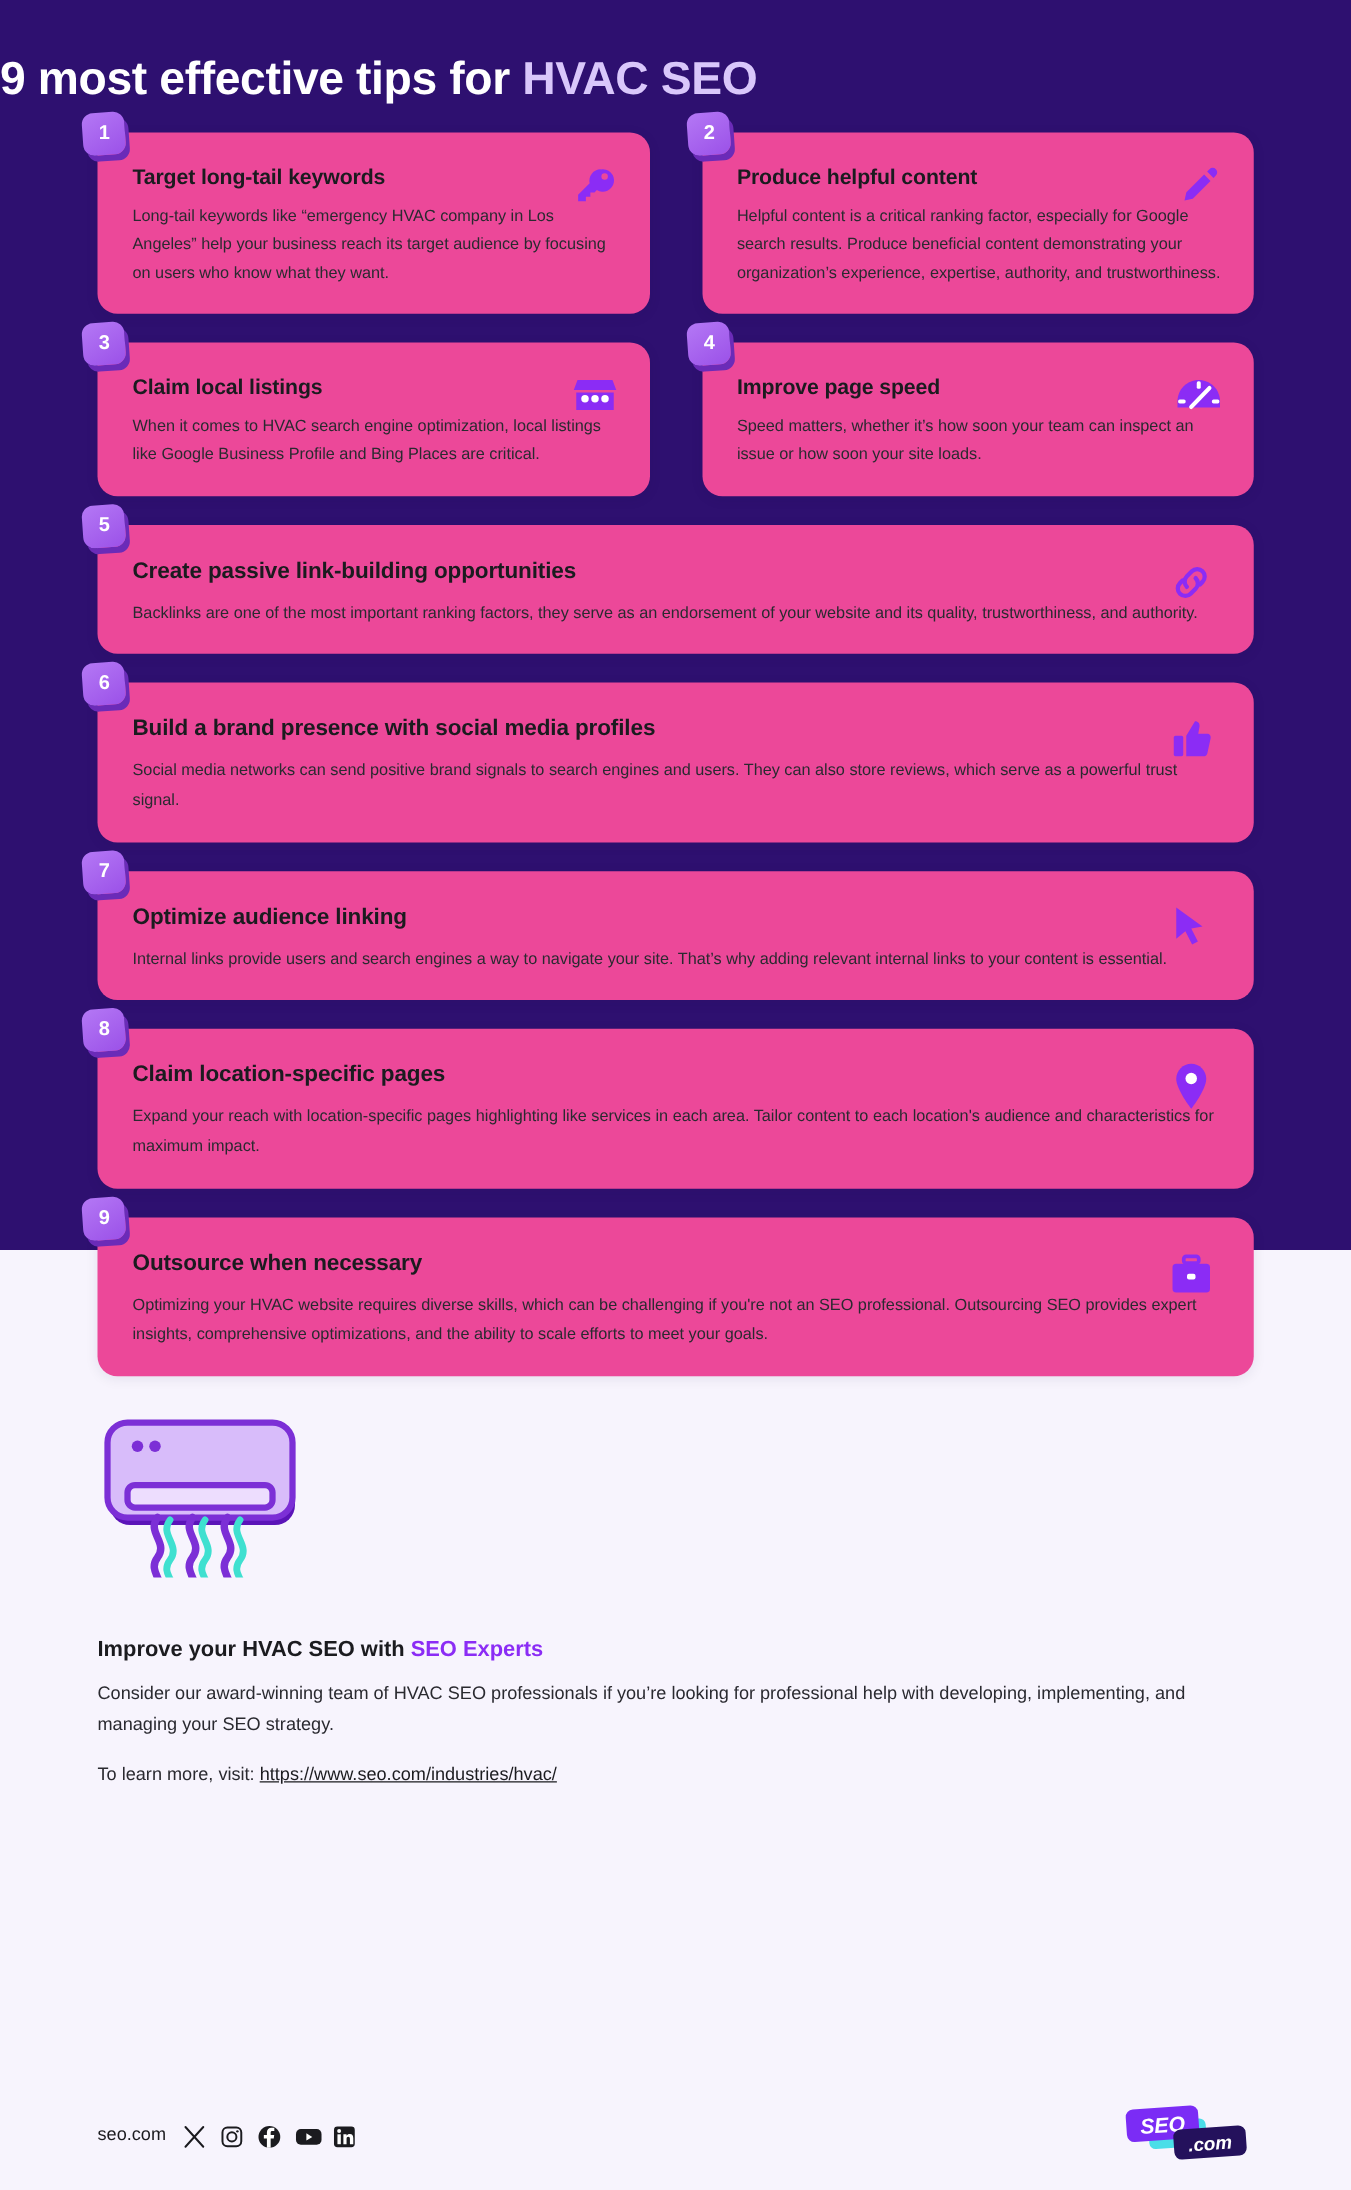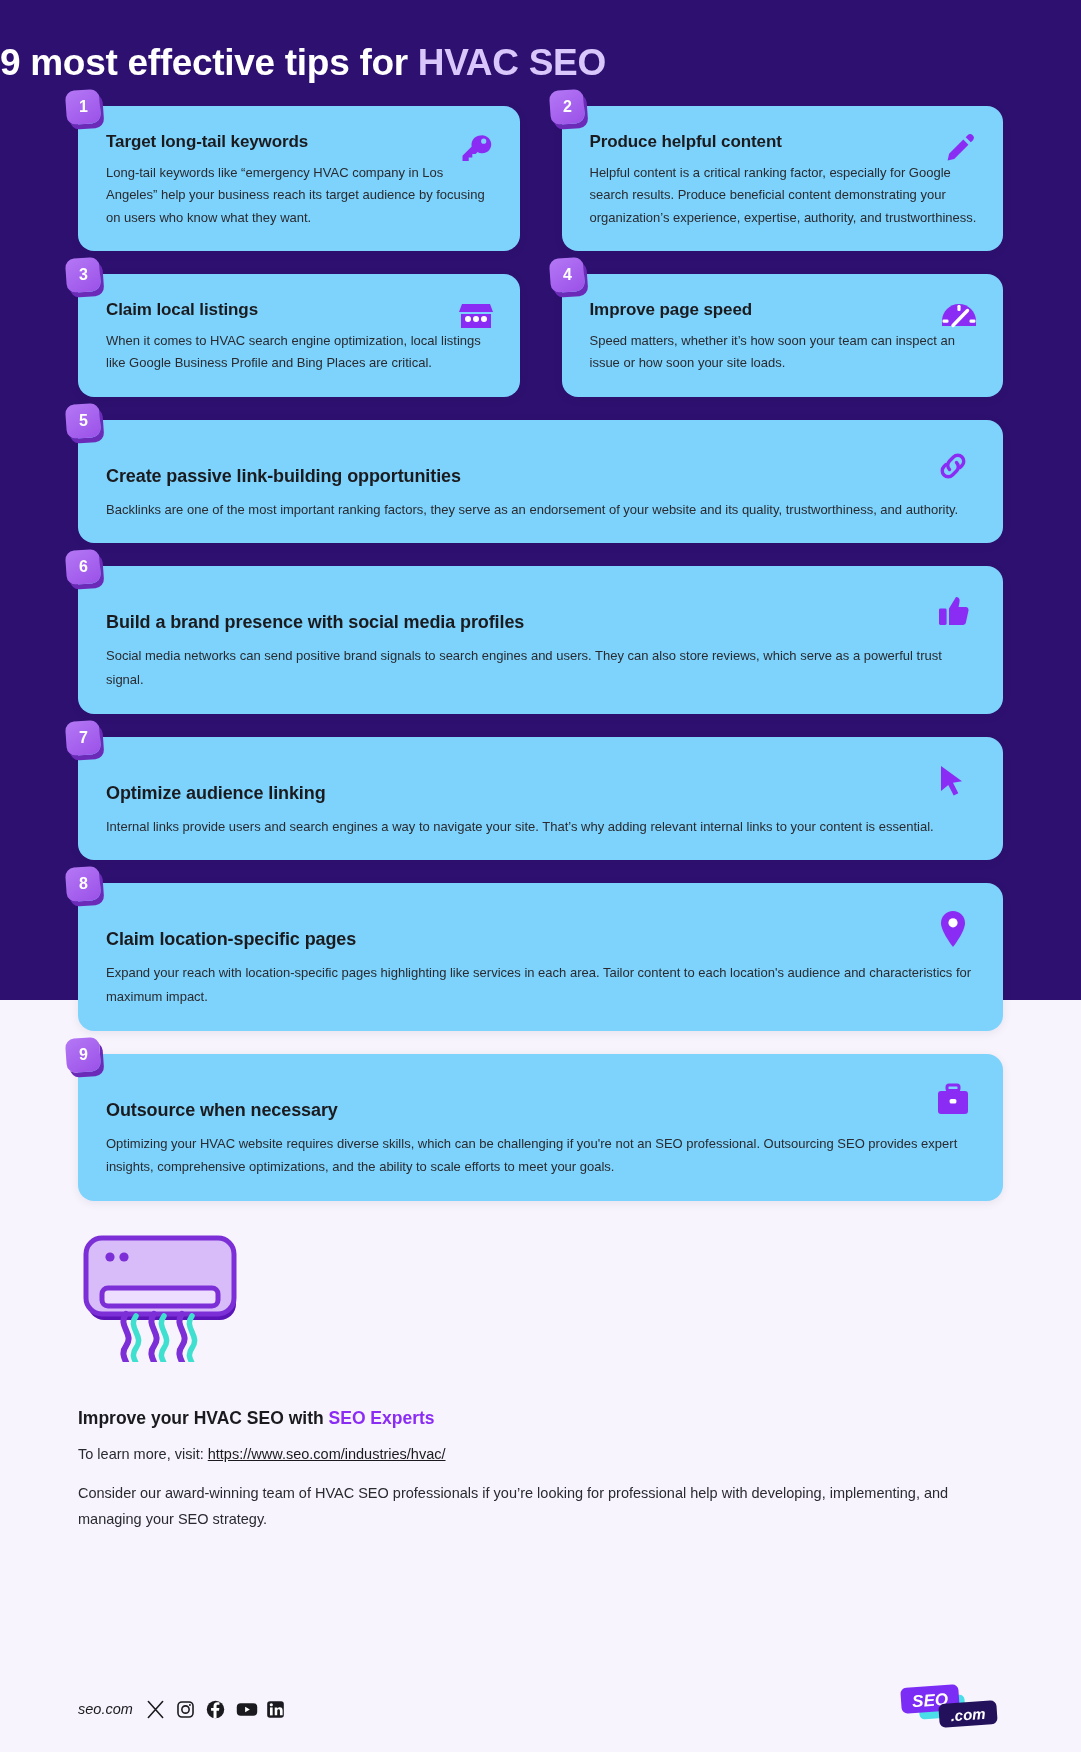--- a/index.html
+++ b/index.html
@@ -45,33 +45,33 @@
     transform: rotate(-4deg);
     box-shadow: 3px 5px 0 0 #6B2BB8;
     display:flex; align-items:center; justify-content:center;
   }
   .badge span {
     color:#FFFFFF; font-size:16px; font-weight:bold;
     transform: rotate(4deg);
   }
 
   .card {
-    background:#7dd3fc;
+    background:#ec4899;
     border-radius:16px;
     padding:26px 26px 22px 28px;
     position:relative;
     height:100%;
     box-shadow: 0 2px 10px rgba(30,8,70,0.08);
   }
   .card h3 {
     font-size:17px; font-weight:bold; color:#1B1B1F;
     margin-bottom:10px; letter-spacing:-0.1px;
     padding-right:46px;
   }
-  .card.full-card h3 { font-size:18px; margin-bottom:11px; padding-right:70px;margin-top:20px; }
+  .card.full-card h3 { font-size:18px; margin-bottom:11px; padding-right:70px; }
   .card p {
     font-size:13px; line-height:1.72; color:#2A2A30;
   }
   .card.full-card p { font-size:13px; line-height:1.82; }
 
   .card-icon {
     position:absolute; right:24px; top:22px;
     width:40px; height:40px;
     display:flex; align-items:center; justify-content:center;
   }
@@ -90,21 +90,21 @@
   }
   .cta-body h4 .accent { color:#8B2CF5; }
   .cta-body p { font-size:14.5px; line-height:1.75; color:#2A2A30; margin-bottom:14px; }
   .cta-link { color:#1B1B1F; text-decoration:underline; }
 
   
   .footer {
     position:absolute; left:0; bottom:0; width:1081px; height:86px;
     padding:0 78px; display:flex; align-items:center; z-index:3;
   }
-  .footer-left { display:flex; align-items:center; gap:13px;font-style:italic; }
+  .footer-left { display:flex; gap:13px; }
   .footer-brand { font-size:14.5px; color:#1B1B1F; }
   .social { display:flex; align-items:center; gap:11px; }
   .social-icon { width:19px; height:19px; display:block; cursor:pointer; }
   .footer-logo { margin-left:auto; position:relative; width:110px; height:54px; }
 </style>
 </head>
 <body>
 
 <div id="bg-dark"></div>
 <div id="bg-light"></div>
@@ -287,22 +287,22 @@
         <path d="M48 84c-9 12 9 20 0 32s9 20 0 32" fill="none" stroke="#7C2FD6" stroke-width="6" stroke-linecap="round"></path>
         <path d="M76 84c-9 12 9 20 0 32s9 20 0 32" fill="none" stroke="#7C2FD6" stroke-width="6" stroke-linecap="round"></path>
         <path d="M104 84c-9 12 9 20 0 32s9 20 0 32" fill="none" stroke="#7C2FD6" stroke-width="6" stroke-linecap="round"></path>
         <path d="M58 86c-9 12 9 20 0 32s9 18 0 30" fill="none" stroke="#3FE0D0" stroke-width="5.5" stroke-linecap="round"></path>
         <path d="M86 86c-9 12 9 20 0 32s9 18 0 30" fill="none" stroke="#3FE0D0" stroke-width="5.5" stroke-linecap="round"></path>
         <path d="M114 86c-9 12 9 20 0 32s9 18 0 30" fill="none" stroke="#3FE0D0" stroke-width="5.5" stroke-linecap="round"></path>
       </svg>
     </div>
     <div class="cta-body">
       <h4><span>Improve your HVAC SEO with </span><span class="accent">SEO Experts</span></h4>
+      <p>Consider our award-winning team of HVAC SEO professionals if you’re looking for professional help with developing, implementing, and managing your SEO strategy.</p>
       <p><span>To learn more, visit: </span><a class="cta-link" href="#">https://www.seo.com/industries/hvac/</a></p>
-      <p>Consider our award-winning team of HVAC SEO professionals if you’re looking for professional help with developing, implementing, and managing your SEO strategy.</p>
     </div>
   </div>
 
 </div>
 
 <div class="footer">
   <div class="footer-left">
     <span class="footer-brand">seo.com</span>
     <div class="social">
       <span class="social-icon">

